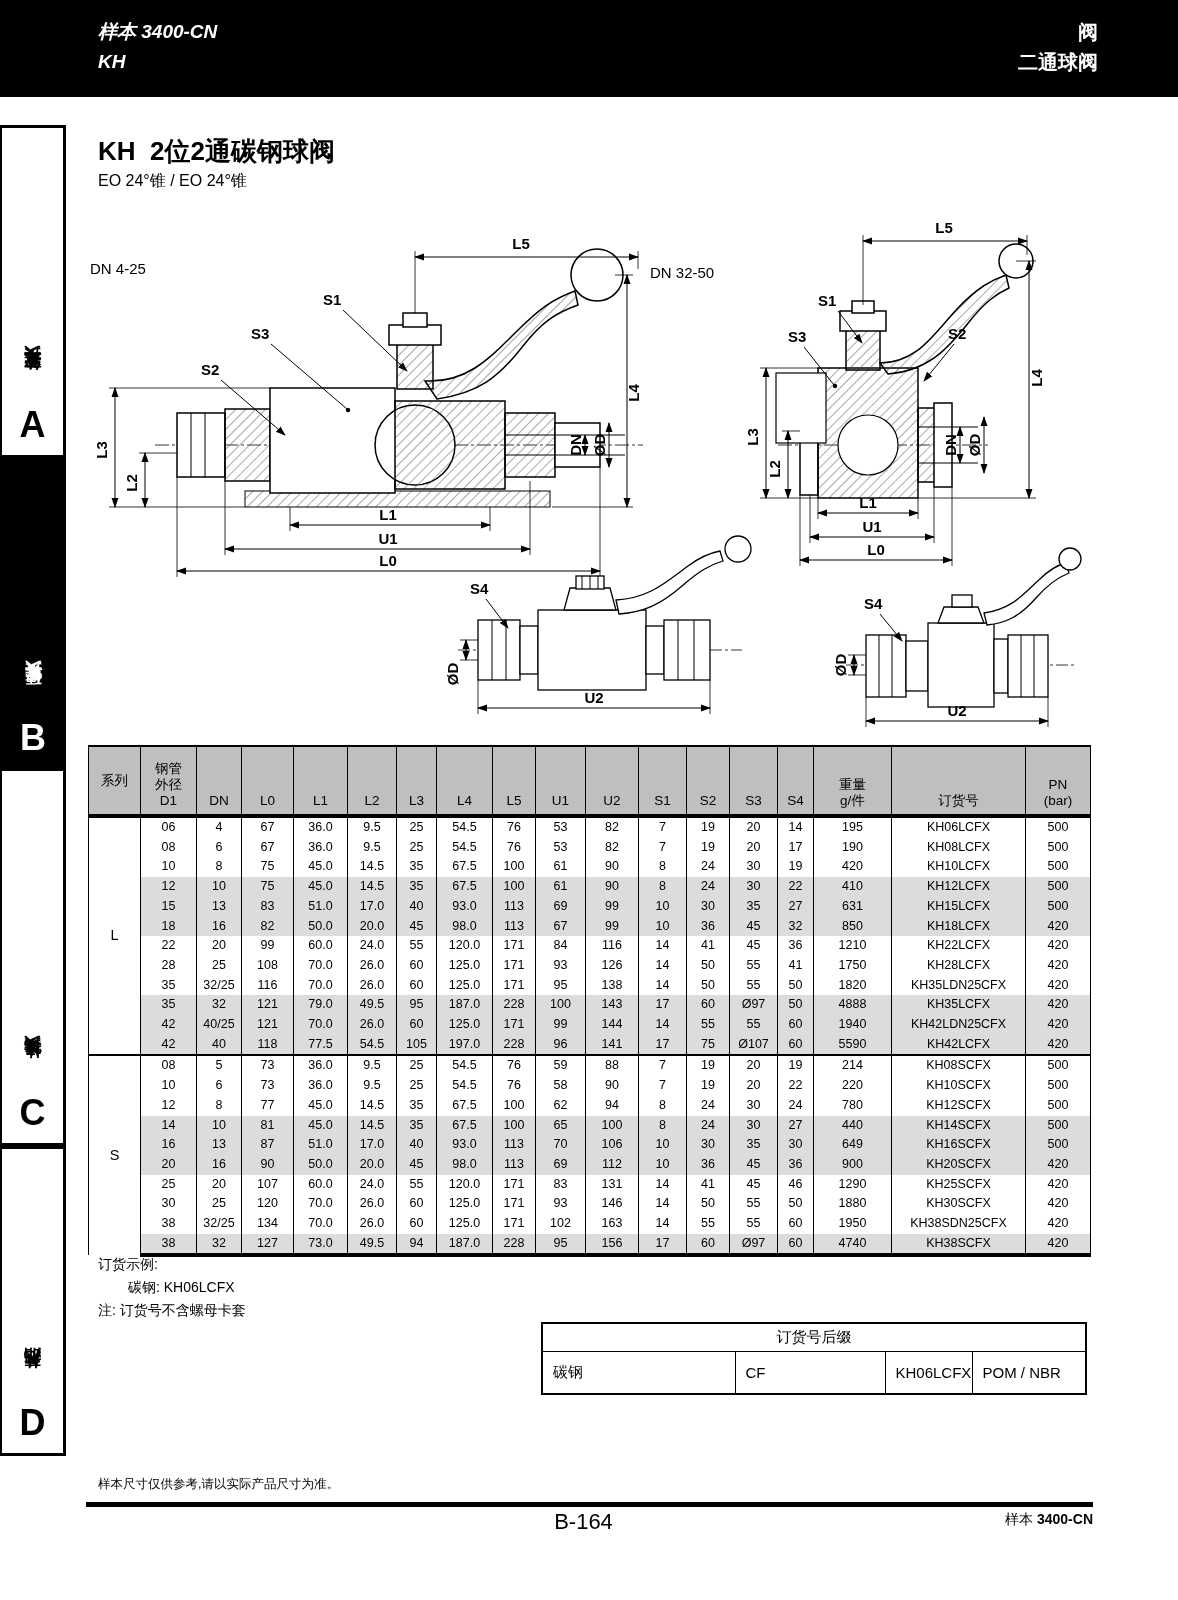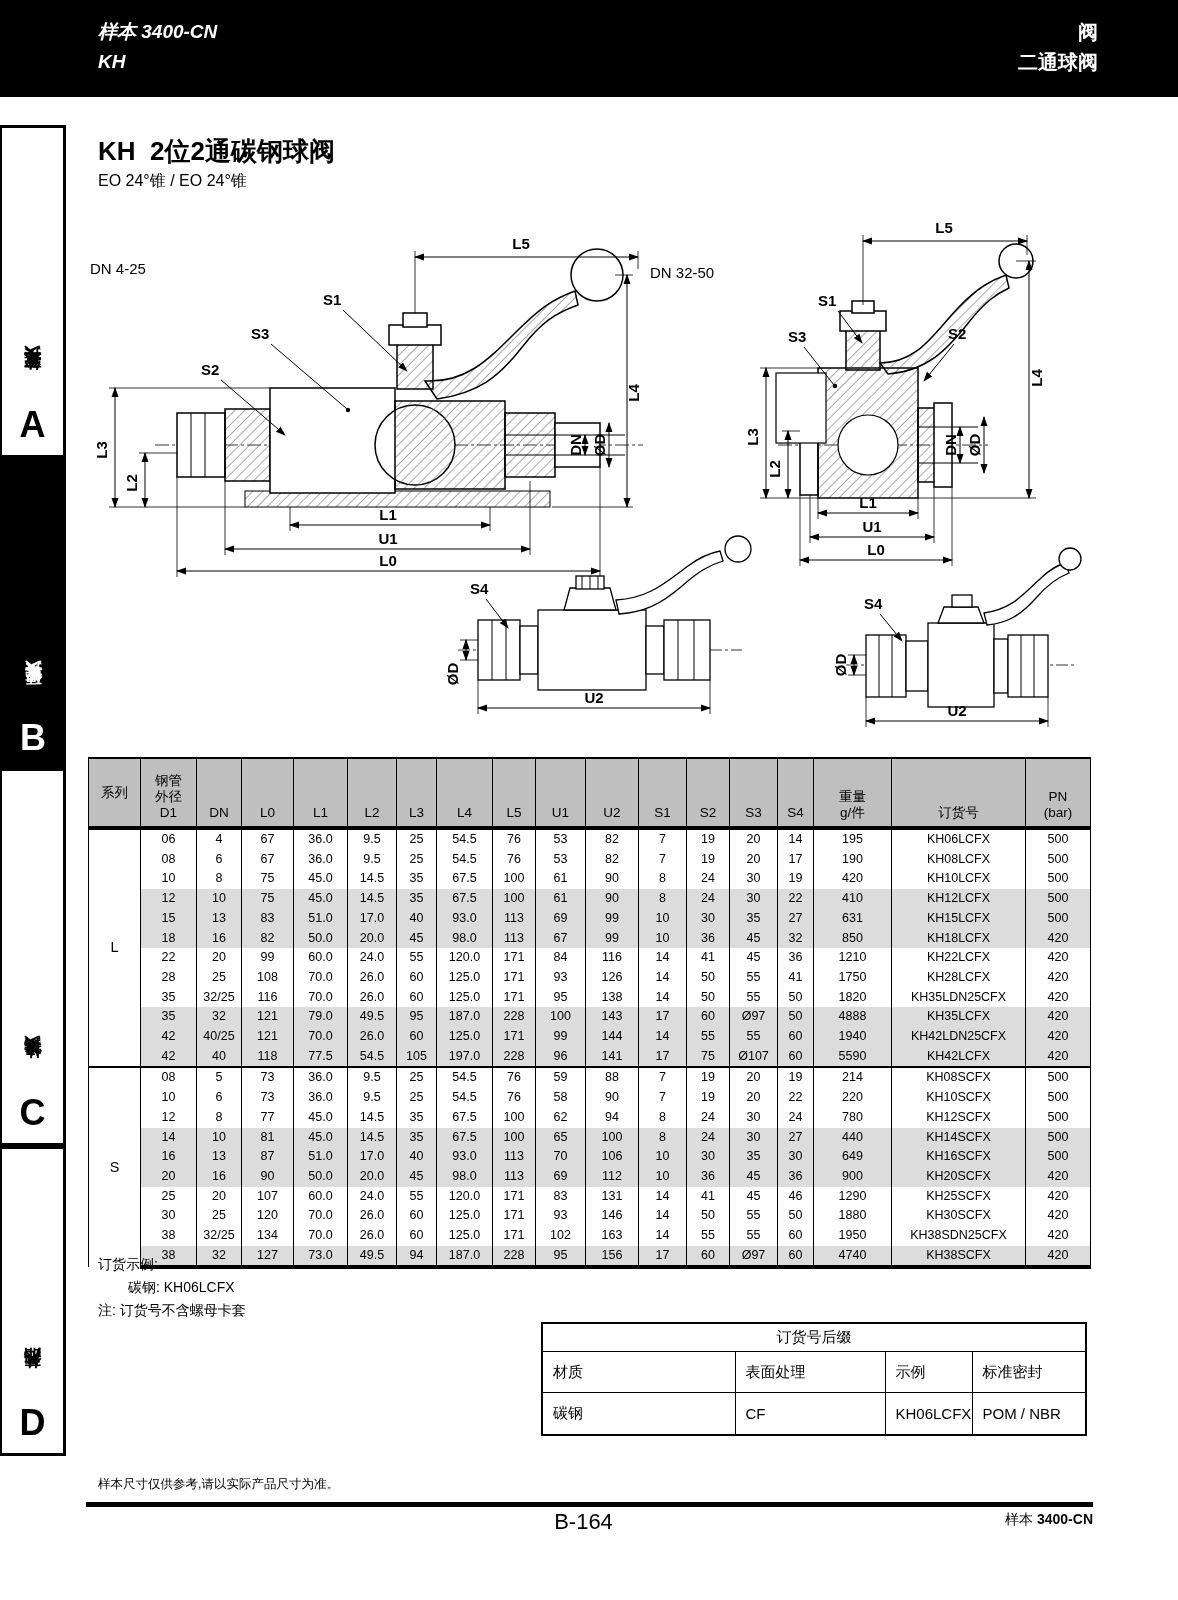--- a/index.html
+++ b/index.html
@@ -18,21 +18,21 @@
           letter-spacing:2px;margin-bottom:22px;white-space:nowrap;}
   .sletter{font-size:36px;font-weight:800;margin-bottom:12px;line-height:1;}
   
   .title{position:absolute;left:98px;top:134px;font-size:26px;font-weight:bold;white-space:pre;}
   .subtitle{position:absolute;left:98px;top:171px;font-size:16px;}
   .dncap{position:absolute;font-size:15px;font-weight:500;}
   .svgdraw{position:absolute;}
   .svgdraw text{font-family:"Liberation Sans","DejaVu Sans",sans-serif;font-size:15px;font-weight:bold;}
   
   .spec{position:absolute;left:88px;top:745px;border-collapse:collapse;table-layout:fixed;width:1002px;
-        font-size:12.5px;margin-top:12px;}
+        font-size:12.5px;}
   .spec th,.spec td{border-left:1px solid #000;border-right:1px solid #000;padding:0;text-align:center;overflow:hidden;}
   .spec thead th{background:#bfbfbf;height:62px;vertical-align:bottom;padding-bottom:5px;font-weight:normal;
         font-size:13.5px;line-height:16px;border-top:2px solid #000;border-bottom:4px solid #000;}
   .spec thead th.mid{vertical-align:middle;padding-bottom:0;}
   .spec tbody td{height:19.7px;line-height:19.7px;}
   .spec tbody tr.shade td{background:#dcdcdc;}
   .spec tbody td.series-cell{background:#fff;font-size:14.5px;}
   .spec tbody tr.series-start td{border-top:2.5px solid #000;}
   .spec tbody tr:last-child td{border-bottom:4px solid #000;}
   
@@ -792,26 +792,20 @@
     <colgroup>
       <col style="width:193px">
         <col style="width:150px">
         <col style="width:87px">
         <col style="width:114px">
     </colgroup>
     <tbody>
       <tr>
           <td class="stitle" colspan="4">订货号后缀</td>
         </tr>
-      <tr class="hrow" id="suffix-head">
-          <td>材质</td>
-          <td>表面处理</td>
-          <td>示例</td>
-          <td>标准密封</td>
-        </tr>
       <tr class="drow" id="suffix-row">
           <td>碳钢</td>
           <td>CF</td>
           <td>KH06LCFX</td>
           <td>POM / NBR</td>
         </tr>
     </tbody>
   </table>
 
   <div class="footnote">样本尺寸仅供参考,请以实际产品尺寸为准。</div>

